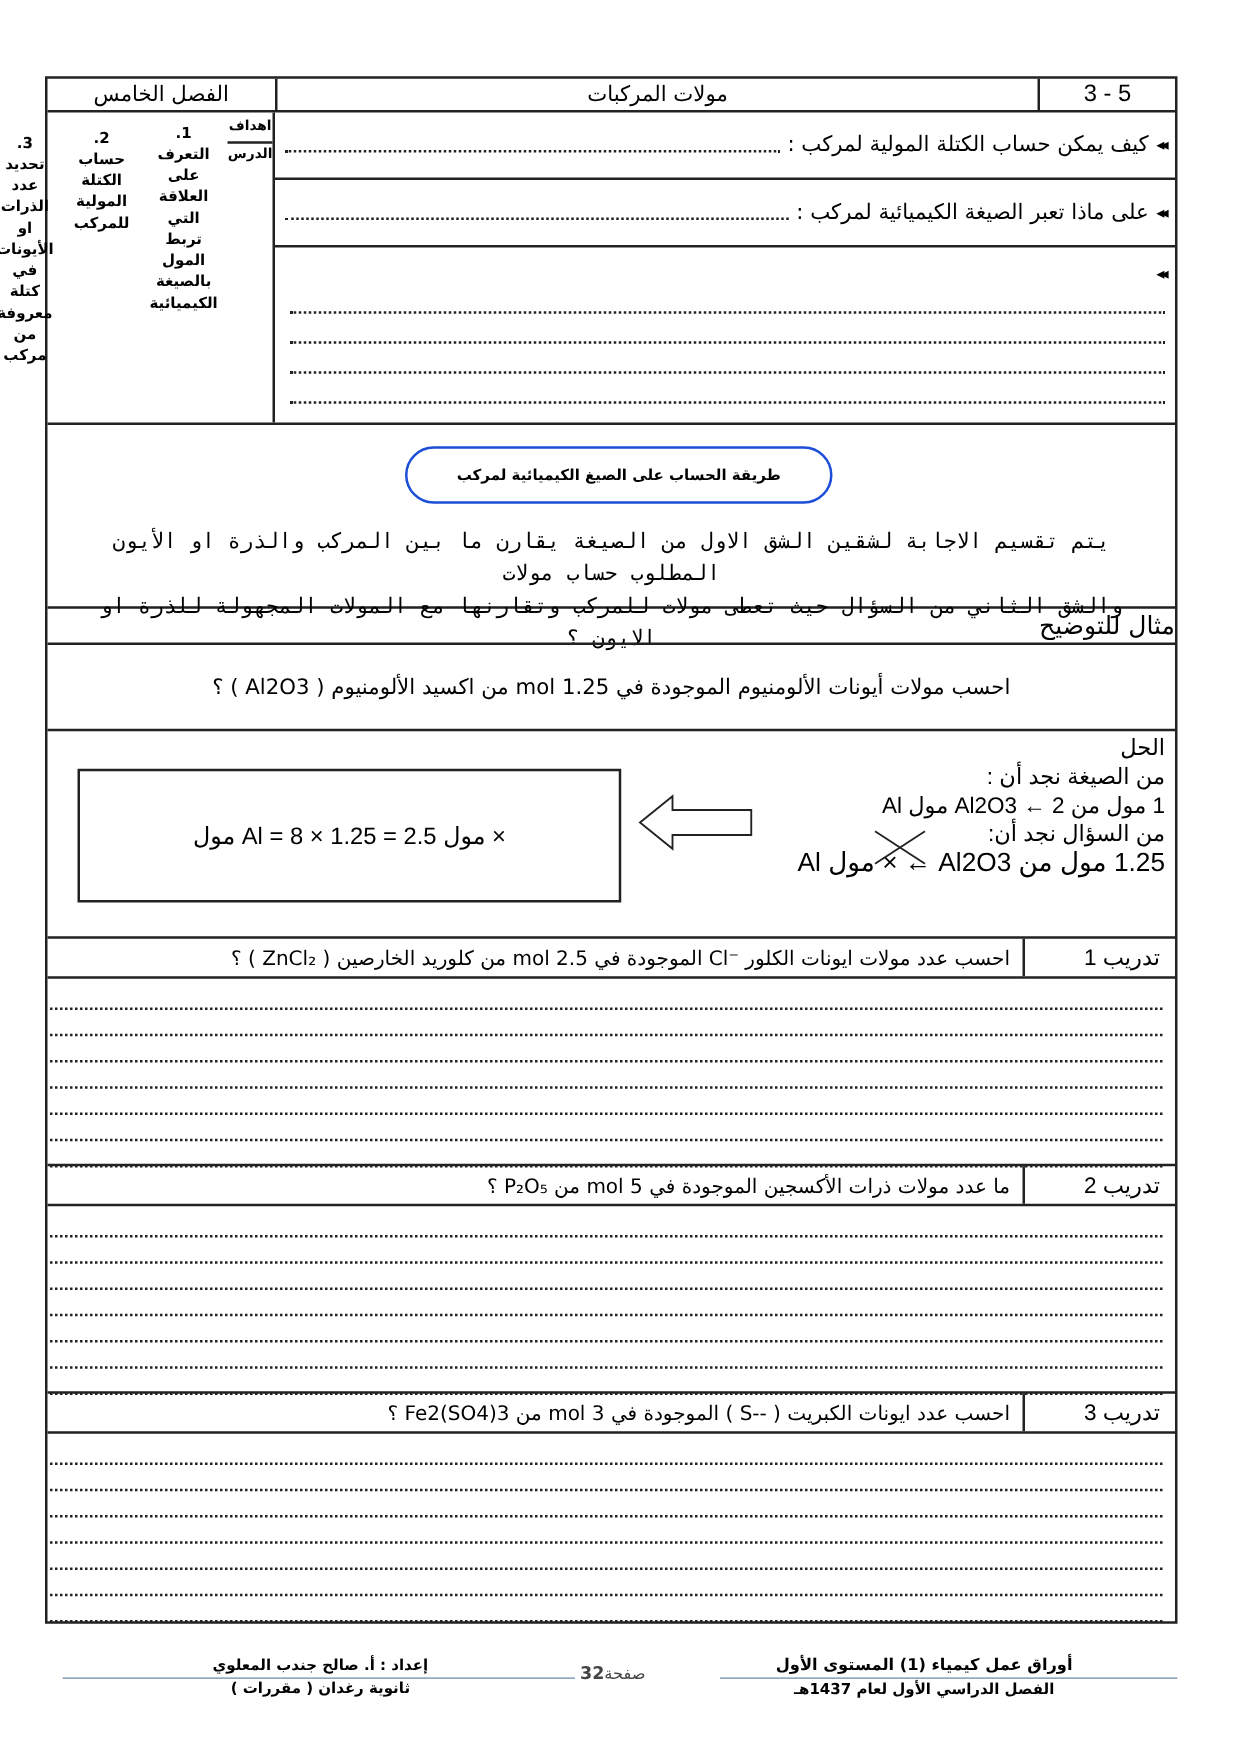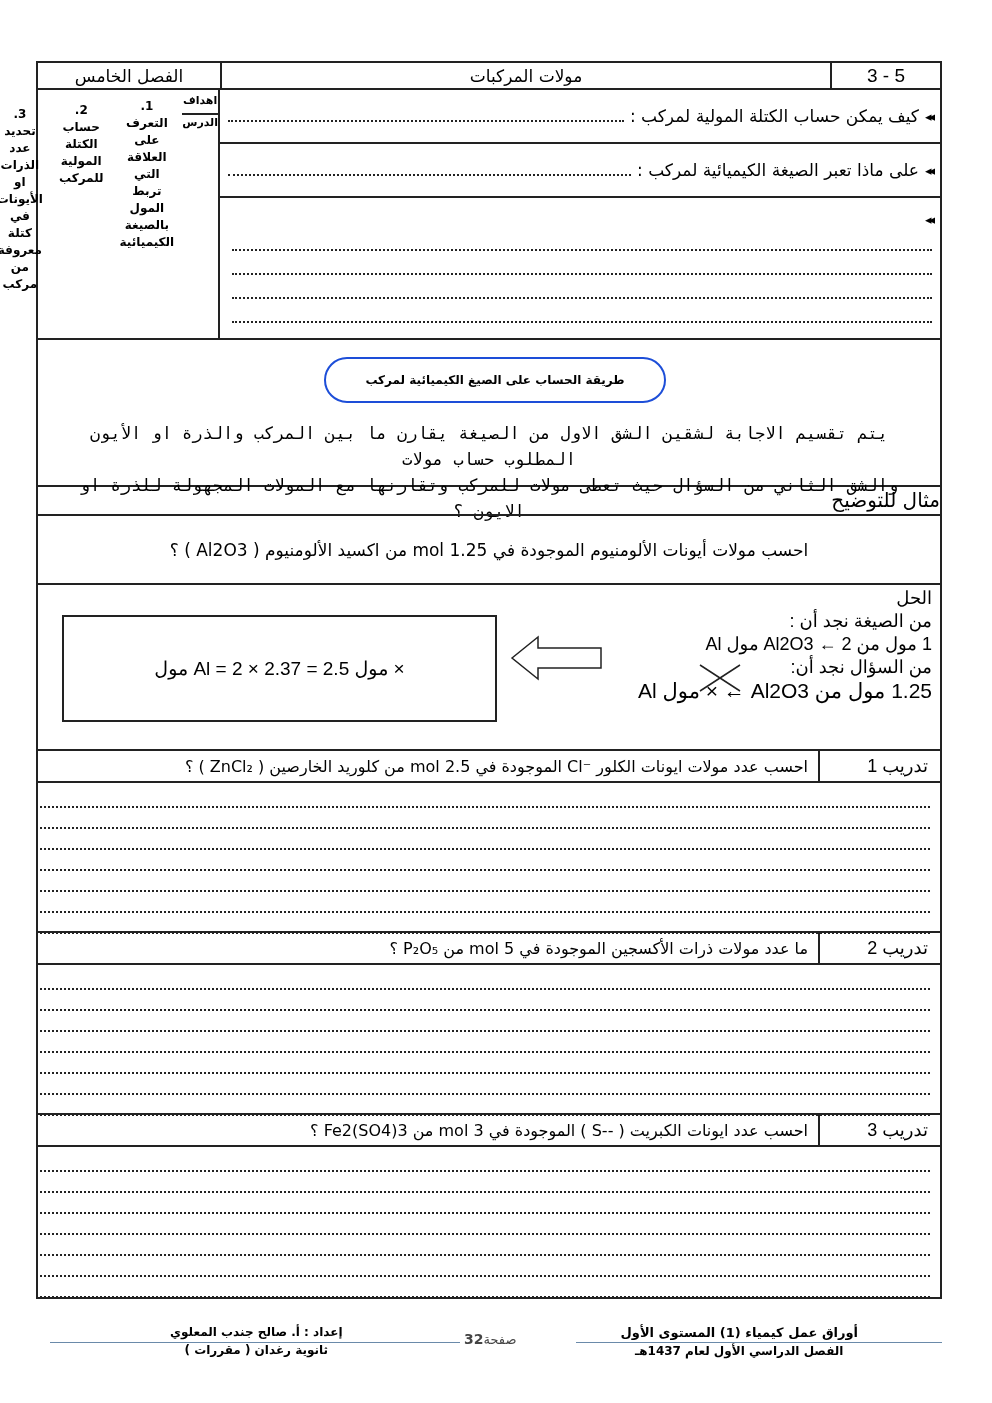--- a/index.html
+++ b/index.html
@@ -135,21 +135,21 @@
       <div class="sol-line">من السؤال نجد أن:</div>
       <div class="sol-line sol-big">1.25 مول من Al2O3  ←  × مول Al</div>
     </div>
     <svg class="cross" width="44" height="30">
       <line x1="2" y1="2" x2="42" y2="28" stroke="#222" stroke-width="1.5"></line>
       <line x1="42" y1="2" x2="2" y2="28" stroke="#222" stroke-width="1.5"></line>
     </svg>
     <svg class="arrow" width="94" height="46">
       <polygon points="2,23 28,2 28,13 91,13 91,33 28,33 28,44" fill="#fff" stroke="#222" stroke-width="1.5"></polygon>
     </svg>
-    <div class="result-box">× مول Al = 2 × 2.37 = 2.5 مول</div>
+    <div class="result-box">× مول Al = 8 × 1.25 = 2.5 مول</div>
   </div>
 
   <div class="row ex-head">
     <div class="ex-label">تدريب 1</div>
     <div class="ex-q">احسب عدد مولات ايونات الكلور ⁻Cl الموجودة في 2.5 mol من كلوريد الخارصين ( ZnCl₂ ) ؟</div>
   </div>
   <div class="row ex-lines">
     <div class="line"></div>
     <div class="line"></div>
     <div class="line"></div>

